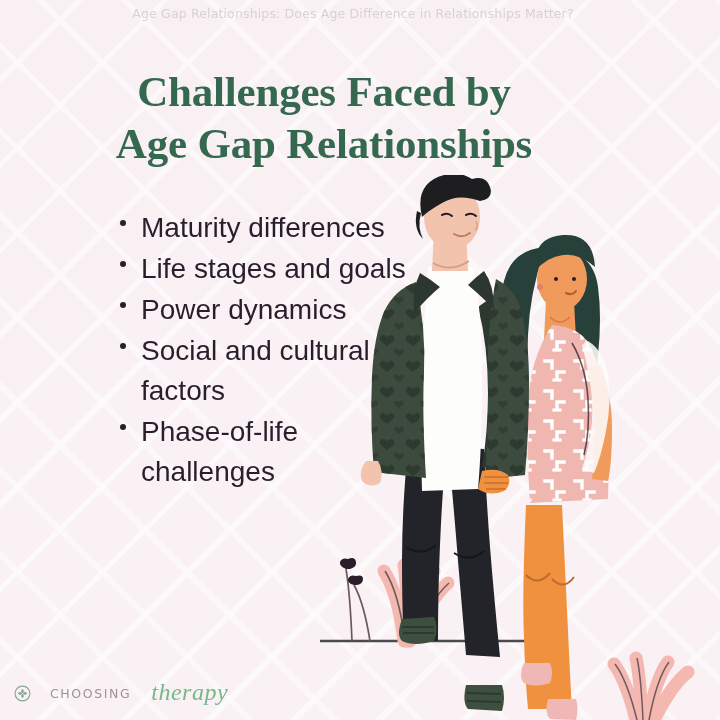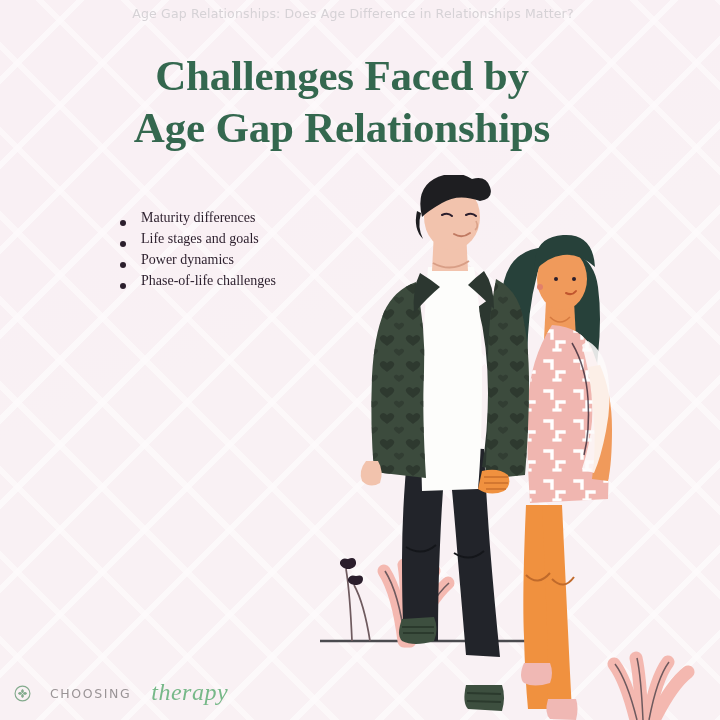--- a/index.html
+++ b/index.html
@@ -49,41 +49,40 @@
     font-size:12.5px;
     letter-spacing:.15px;
     color:#d6d2d6;
     font-family:"DejaVu Sans", sans-serif;
     white-space:nowrap;
   }
 
   
   .headline {
     position:absolute;
-    top:50px; left:0; width:648px;
+    top:66px; left:0; width:648px;
     text-align:center;
     font-family:"Liberation Serif", serif;
     font-weight:bold;
     font-size:43px;
     line-height:1.22;
     color:#34684f;
     letter-spacing:-0.2px;
-    margin-left:18px;
   }
   .headline .l2 { display:block; }
 
   
   .bullets {
     position:absolute;
     top:208px; left:118px;
     width:290px;
     list-style:none;
     color:#2b1e2c;
-    font-family:Liberation Serif, serif;
-    font-size:14px;
+    font-family:Liberation Sans, sans-serif;
+    font-size:28px;
     line-height:1.43;
   }
   .bullets li {
     position:relative;
     padding-left:23px;
     margin-bottom:1px;
   }
   .bullets li::before {
     content:"";
     position:absolute;
@@ -137,20 +136,21 @@
 
   <h1 class="headline">
     <span class="l1">Challenges Faced by</span>
     <span class="l2">Age Gap Relationships</span>
   </h1>
 
   <ul class="bullets">
     <li><span>Maturity differences</span></li>
     <li><span>Life stages and goals</span></li>
     <li><span>Power dynamics</span></li>
+    <li><span>Social and cultural factors</span></li>
     <li><span>Phase-of-life challenges</span></li>
   </ul>
 
   <div class="illo">
     <svg viewBox="0 0 420 545" xmlns="http://www.w3.org/2000/svg">
       <defs>
         <pattern id="heartPat" width="26" height="26" patternUnits="userSpaceOnUse">
           <path d="M9 6 q-4 -4 -7 0 q-2 3 7 9 q9 -6 7 -9 q-3 -4 -7 0Z" fill="#2b362d" opacity=".85"></path>
           <path d="M21 19 q-3 -3 -5 0 q-1.5 2 5 6 q6.5 -4 5 -6 q-2 -3 -5 0Z" fill="#2b362d" opacity=".6"></path>
         </pattern>

